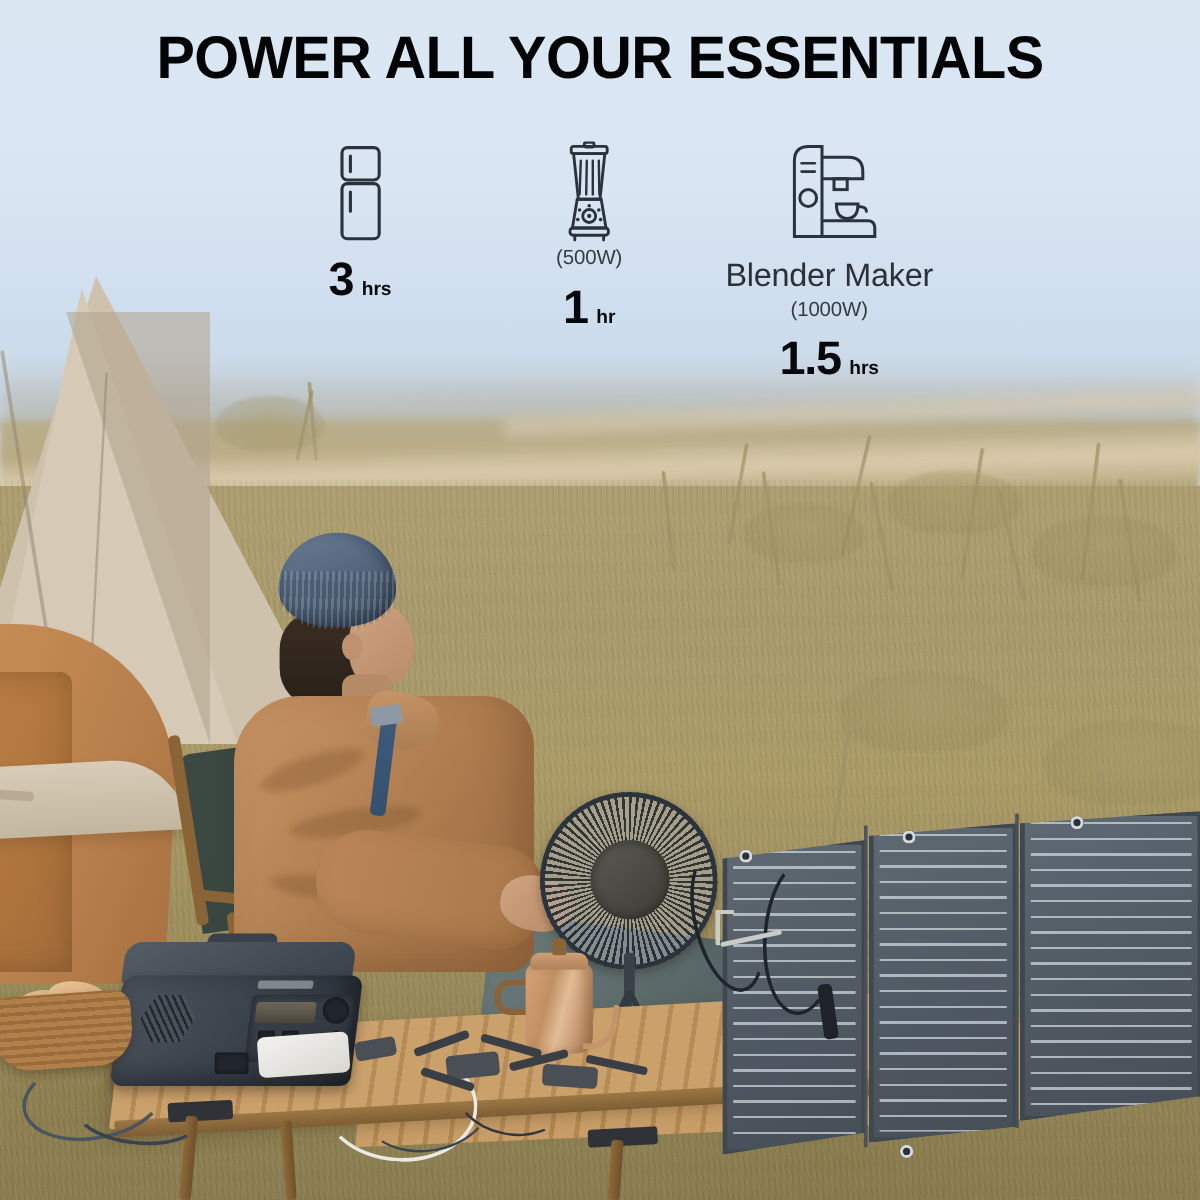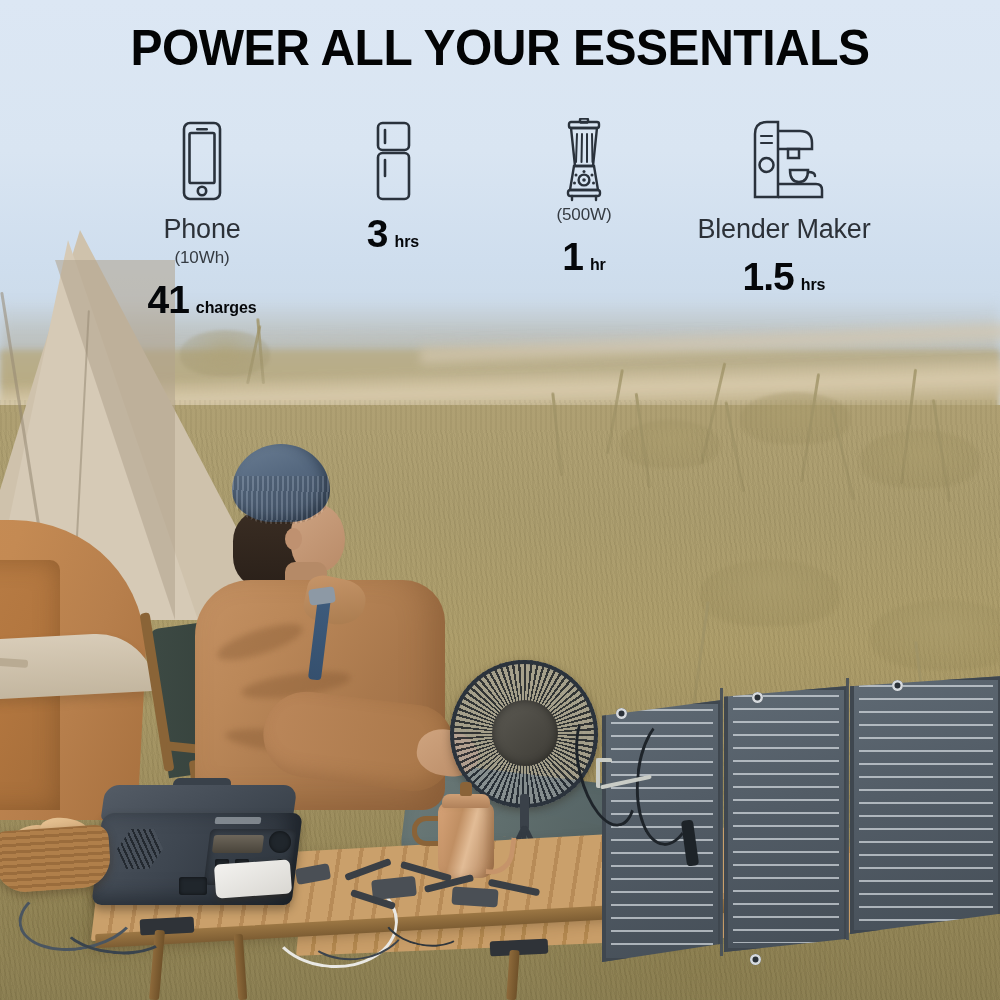--- a/index.html
+++ b/index.html
@@ -621,36 +621,20 @@
   </div>
 
 </div>
 
 <div class="overlay">
 
   <div class="headline">POWER ALL YOUR ESSENTIALS</div>
 
   <div class="cards">
 
-    <div class="card c1">
-      <div class="icon-wrap">
-        <svg width="62" height="82" viewBox="0 0 62 82" fill="none" stroke="#2a323c" stroke-width="2.6">
-          <rect x="13" y="3" width="36" height="76" rx="6"></rect>
-          <rect x="18.5" y="13" width="25" height="50" rx="1.6"></rect>
-          <rect x="25" y="8" width="12" height="2.6" rx="1.3" fill="#2a323c" stroke="none"></rect>
-          <circle cx="31" cy="71" r="4.2"></circle>
-        </svg>
-      </div>
-      <div class="dev-name">Phone</div>
-      <div class="dev-watt">(10Wh)</div>
-      <div class="runtime">
-        <span class="rt-value">41</span>
-        <span class="rt-unit">charges</span>
-      </div>
-    </div>
 
     <div class="card c2">
       <div class="icon-wrap">
         <svg width="62" height="82" viewBox="0 0 62 82" fill="none" stroke="#2a323c" stroke-width="2.6">
           <rect x="16" y="3" width="31" height="27" rx="4.5"></rect>
           <rect x="16" y="33" width="31" height="46" rx="4.5"></rect>
           <line x1="23" y1="10" x2="23" y2="23" stroke-linecap="round"></line>
           <line x1="23" y1="40" x2="23" y2="56" stroke-linecap="round"></line>
         </svg>
       </div>
@@ -698,20 +682,21 @@
           <line x1="23" y1="25" x2="34" y2="25" stroke-linecap="round" stroke-width="2.2"></line>
           <circle cx="28.5" cy="47" r="7"></circle>
           <path d="M40 13 L62 13 Q74 13 74 25 L74 31 L40 31"></path>
           <rect x="50" y="31" width="11" height="9"></rect>
           <path d="M52 52 L70 52 Q70 64 61 64 Q52 64 52 52 Z"></path>
           <path d="M70 54 Q77 54 77 58" stroke-linecap="round"></path>
           <path d="M40 66 L78 66 Q84 66 84 72 L84 79 L40 79"></path>
         </svg>
       </div>
       <div class="dev-name">Blender Maker</div>
+      <div class="dev-watt">(1000W)</div>
       <div class="runtime">
         <span class="rt-value">1.5</span>
         <span class="rt-unit">hrs</span>
       </div>
     </div>
 
   </div>
 </div>
 
 </body></html>

